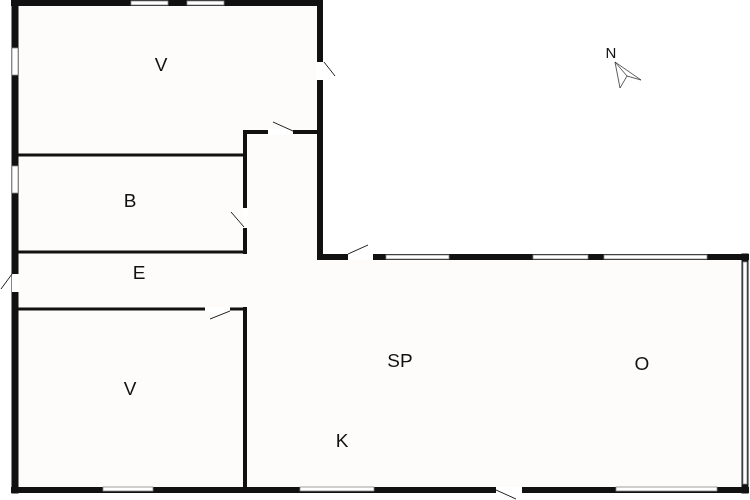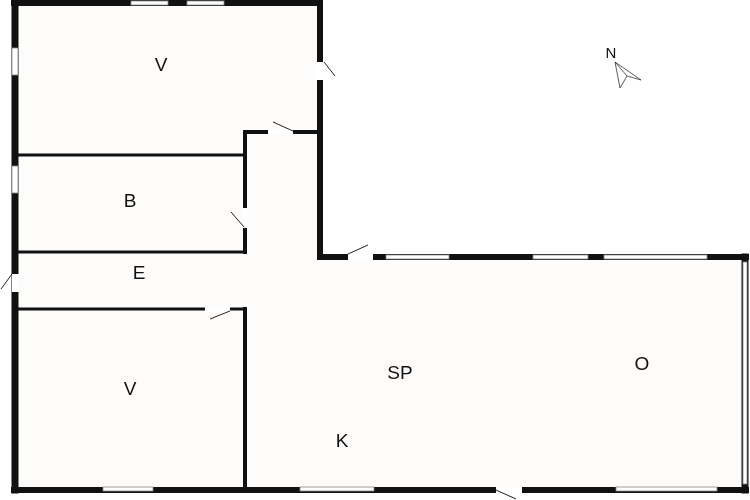--- a/index.html
+++ b/index.html
@@ -69,17 +69,17 @@
     <g stroke="#333" stroke-width="0.8" fill="none">
       <path d="M615,62 L641,80 L627,76 L620,88 Z"></path>
       <line x1="615" y1="62" x2="627" y2="76"></line>
     </g>
   </svg>
 
   <span class="lbl" style="left:161px;top:65px">V</span>
   <span class="lbl" style="left:130px;top:201px">B</span>
   <span class="lbl" style="left:139px;top:273px">E</span>
   <span class="lbl" style="left:130px;top:389px">V</span>
-  <span class="lbl" style="left:400px;top:373px">SP</span>
+  <span class="lbl" style="left:400px;top:361px">SP</span>
   <span class="lbl" style="left:342px;top:441px">K</span>
   <span class="lbl" style="left:642px;top:364px">O</span>
   <span class="lbl north" style="left:611px;top:52px">N</span>
 </div>
 
 </body></html>

